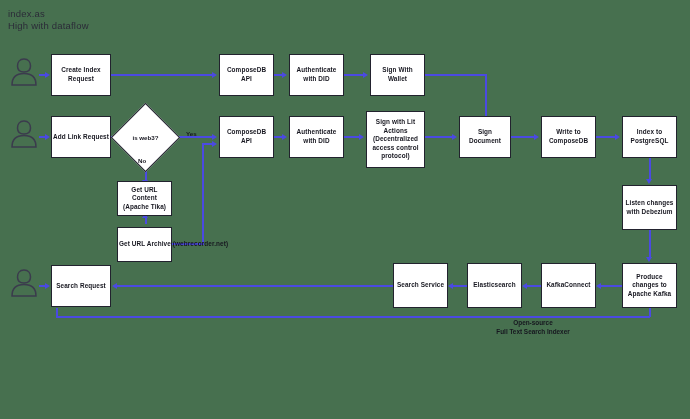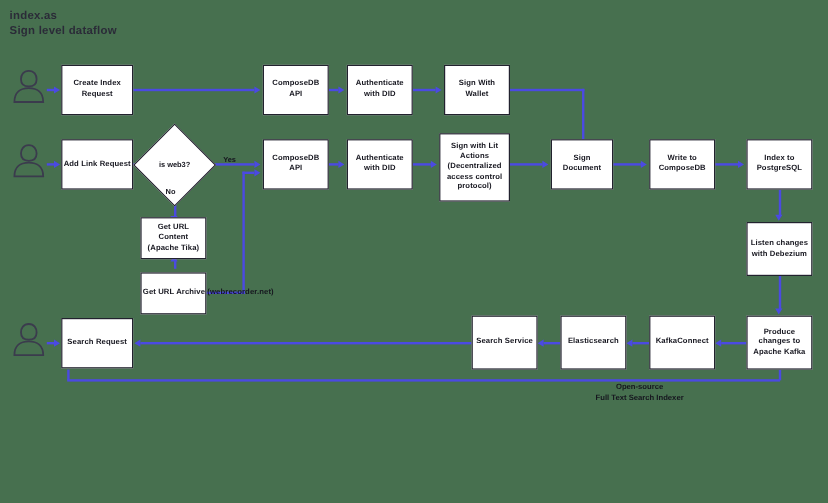--- a/index.html
+++ b/index.html
@@ -7,21 +7,21 @@
     width: 690px; height: 419px;
     background: #47704f;
     font-family: "Liberation Sans", sans-serif;
     overflow: hidden;
   }
   #canvas { position: relative; width: 690px; height: 419px; }
 
   .title {
     position: absolute; left: 8px; top: 8px;
     color: #2b2b38;
-    font-weight: bold;
+    font-weight: normal;
     font-size: 9.5px;
     line-height: 12px;
     letter-spacing: .2px;
   }
 
   
   .node {
     position: absolute;
     background: #ffffff;
     border: 1px solid #22222e;
@@ -85,21 +85,21 @@
     z-index: 4;
   }
 </style>
 </head>
 <body>
 
 <div id="canvas">
 
   <div class="title">
     <div>index.as</div>
-    <div>Sign level dataflow</div>
+    <div>High with dataflow</div>
   </div>
 
   <div class="actor" style="left:9px; top:55px;">
     <svg width="30" height="32" viewBox="0 0 30 32">
       <path d="M15 4 C10.5 4 8.5 7.5 8.5 11 C8.5 14.5 10.5 17 15 17 C19.5 17 21.5 14.5 21.5 11 C21.5 7.5 19.5 4 15 4 Z" fill="none" stroke="#3b3b4d" stroke-width="1.5"></path>
       <path d="M3 30 C3 22 8 18.5 15 18.5 C22 18.5 27 22 27 30 Z" fill="none" stroke="#3b3b4d" stroke-width="1.5"></path>
     </svg>
   </div>
   <div class="actor" style="left:9px; top:117px;">
     <svg width="30" height="32" viewBox="0 0 30 32">

